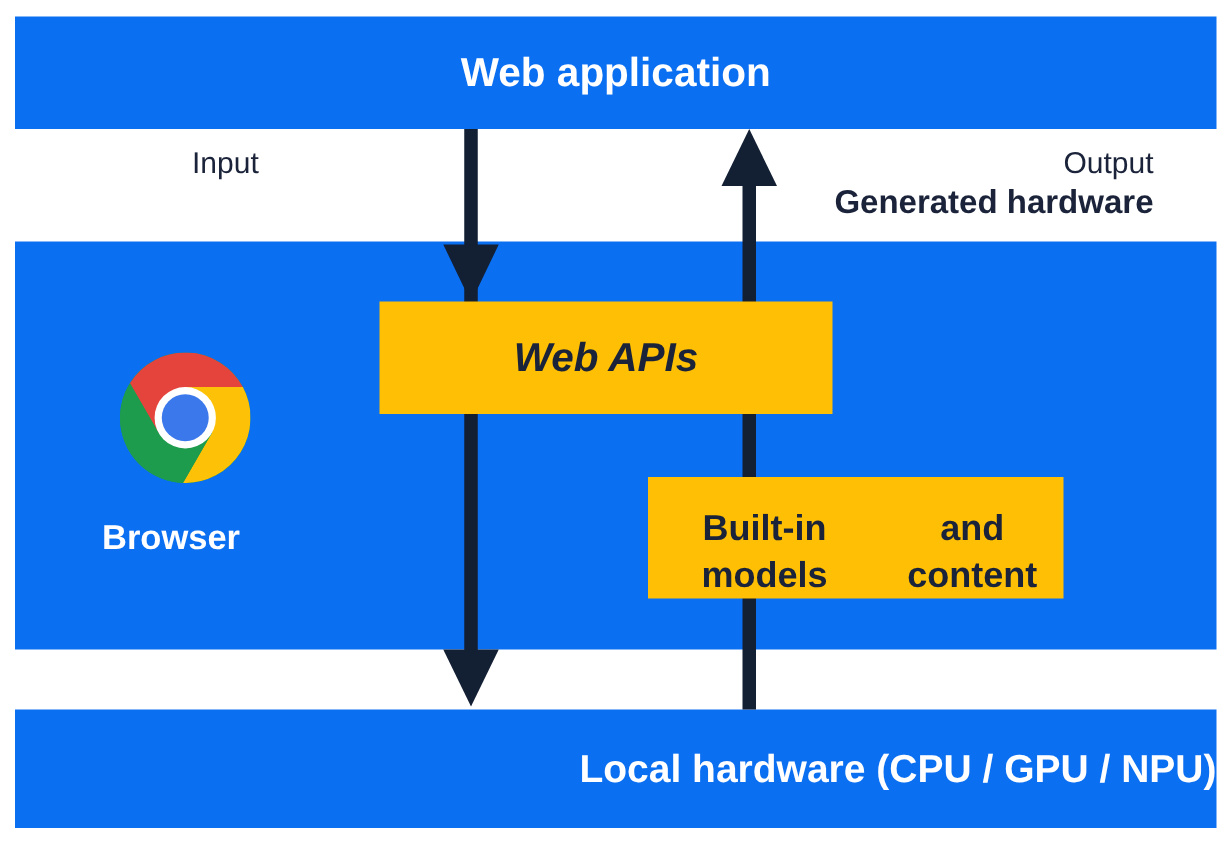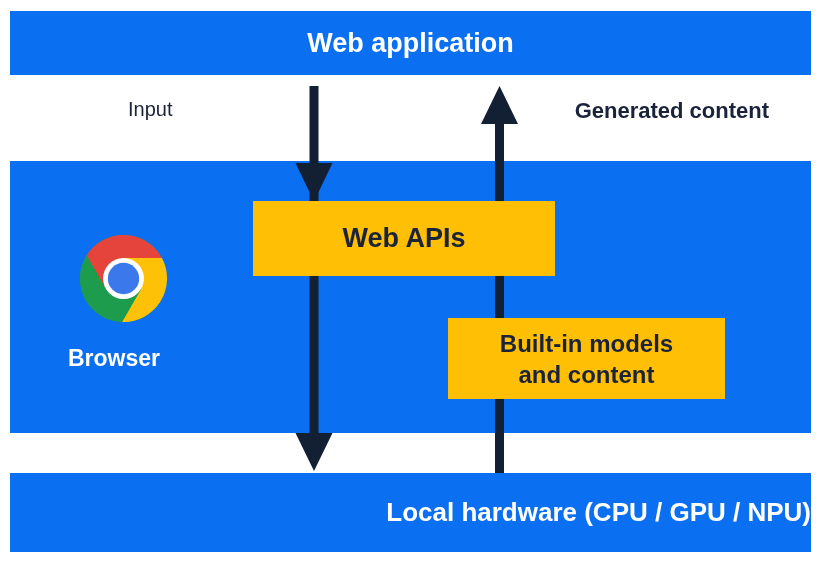--- a/index.html
+++ b/index.html
@@ -1,57 +1,58 @@
 <!DOCTYPE html>
 <html><head>
 <meta charset="utf-8">
 <style>
   html,body{margin:0;padding:0;background:#ffffff;}
   .canvas{
     position:relative;width:820px;height:566px;background:#ffffff;overflow:hidden;
     font-family:"Liberation Sans", sans-serif;
   }
   .bar,.panel{position:absolute;left:10px;width:801px;background:#0b6ff2;}
-  .top-bar{top:11px;height:64px;display:flex;align-items:center;justify-content:center;}
+  .top-bar{top:11px;height:75px;display:flex;align-items:center;justify-content:center;}
   .top-bar .bar-label{color:#ffffff;font-size:27px;font-weight:700;}
   .middle-panel{top:161px;height:272px;}
   .bottom-bar{top:473px;height:79px;display:flex;align-items:center;justify-content:flex-end;}
   .bottom-bar .bar-label{color:#ffffff;font-size:26px;font-weight:700;}
   .io{position:absolute;top:97px;color:#1a2339;z-index:2;margin-left:13px;}
   .io .io-title{font-size:20px;font-weight:400;line-height:24px;}
   .io .io-value{font-size:22px;font-weight:700;line-height:27px;}
   .io-input{left:115px;text-align:left;}
   .io-output{right:51px;text-align:right;}
   .arrows{position:absolute;left:0;top:0;z-index:3;}
   .ybox{
     position:absolute;background:#ffbf04;z-index:4;display:flex;align-items:center;
     justify-content:center;text-align:center;color:#1a2339;font-weight:700;
   }
-  .web-apis{left:253px;top:201px;width:302px;height:75px;font-size:27px;}
-  .builtin{left:448px;top:318px;width:277px;height:81px;font-size:24px;line-height:31px;flex-direction:column;}
+  .web-apis{left:253px;top:201px;width:302px;height:75px;font-size:27px;font-style:italic;}
+  .builtin{left:432px;top:318px;width:277px;height:81px;font-size:24px;line-height:31px;align-items:flex-end;}
   .chrome-logo{position:absolute;left:80px;top:235px;width:87px;height:87px;z-index:2;}
   .browser-label{
     position:absolute;left:68px;top:345px;width:100px;z-index:2;text-align:left;
     color:#ffffff;font-size:23px;font-weight:700;
   }
 </style>
 </head>
 <body>
 
 <div class="canvas">
 
   <div class="bar top-bar">
     <span class="bar-label">Web application</span>
   </div>
 
   <div class="io io-input">
     <div class="io-title">Input</div>
   </div>
   <div class="io io-output">
-    <div class="io-value">Generated content</div>
+    <div class="io-title">Output</div>
+    <div class="io-value">Generated hardware</div>
   </div>
 
   <div class="panel middle-panel"></div>
 
   <div class="chrome-logo">
     <svg width="87" height="87" viewBox="0 0 100 100" aria-hidden="true">
       <circle cx="50" cy="50" r="50" fill="#1e9c4d"></circle>
       <path d="M29.65,61.75 L7.6,23.5 A50,50 0 0 1 94.15,26.53 L50,26.5 Z" fill="#e5443c"></path>
       <path d="M50,26.5 L94.15,26.53 A50,50 0 0 1 48.25,99.97 L70.35,61.75 Z" fill="#fdc107"></path>
       <path d="M29.65,61.75 L7.6,23.5 A50,50 0 0 0 48.25,99.97 L70.35,61.75 Z" fill="#1e9c4d"></path>

